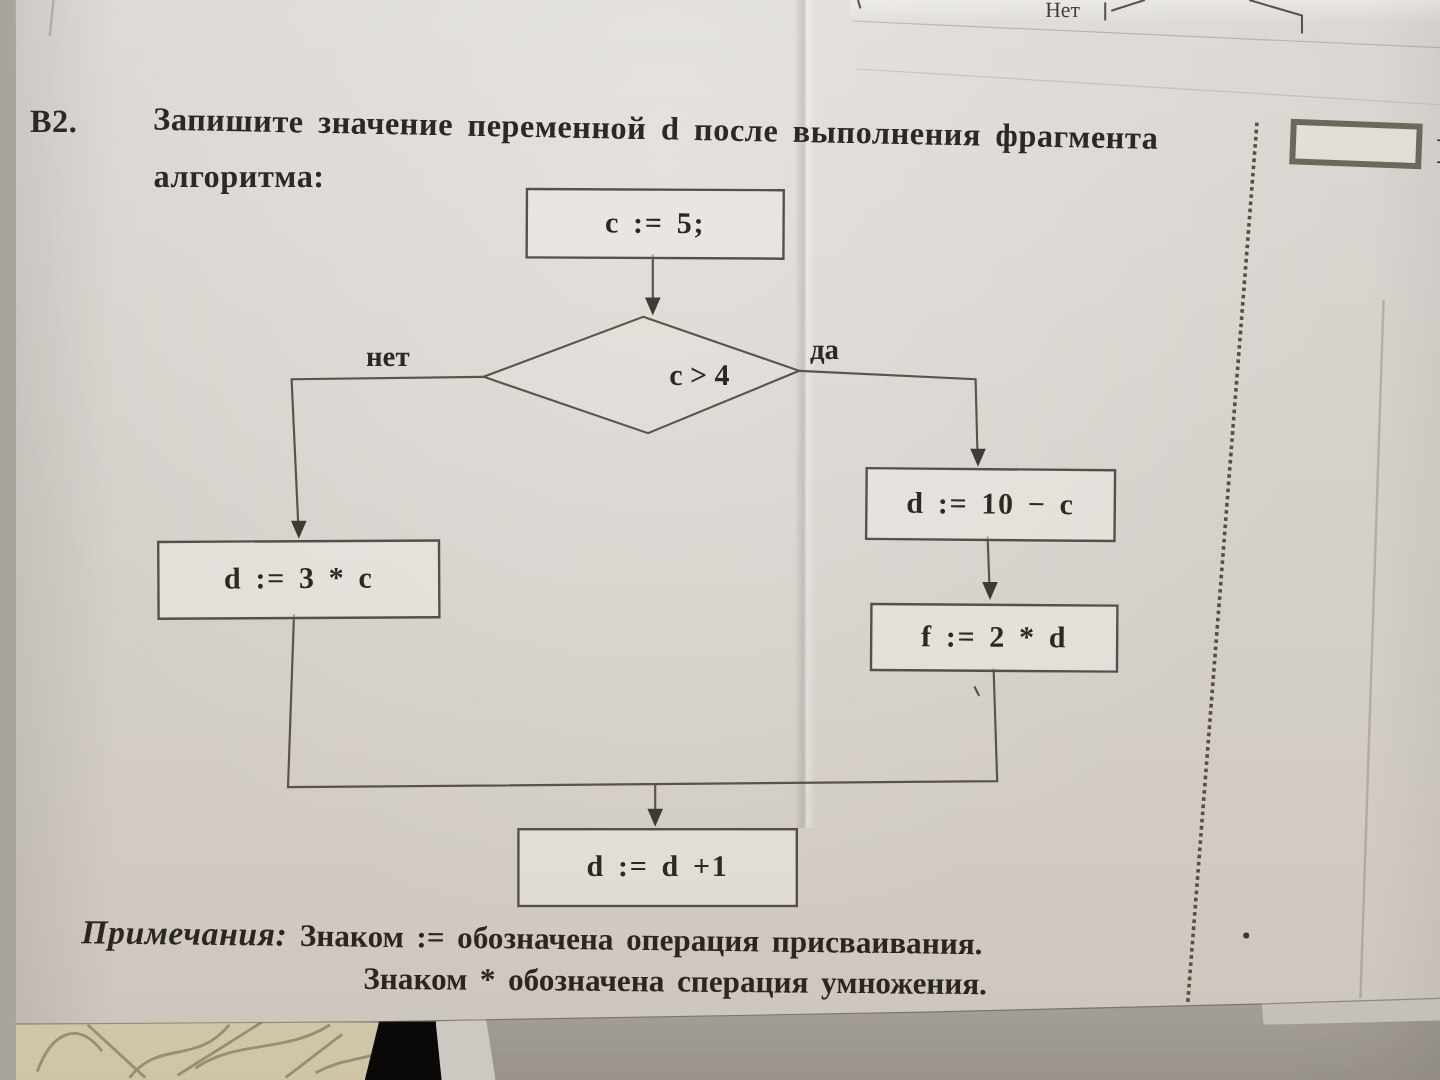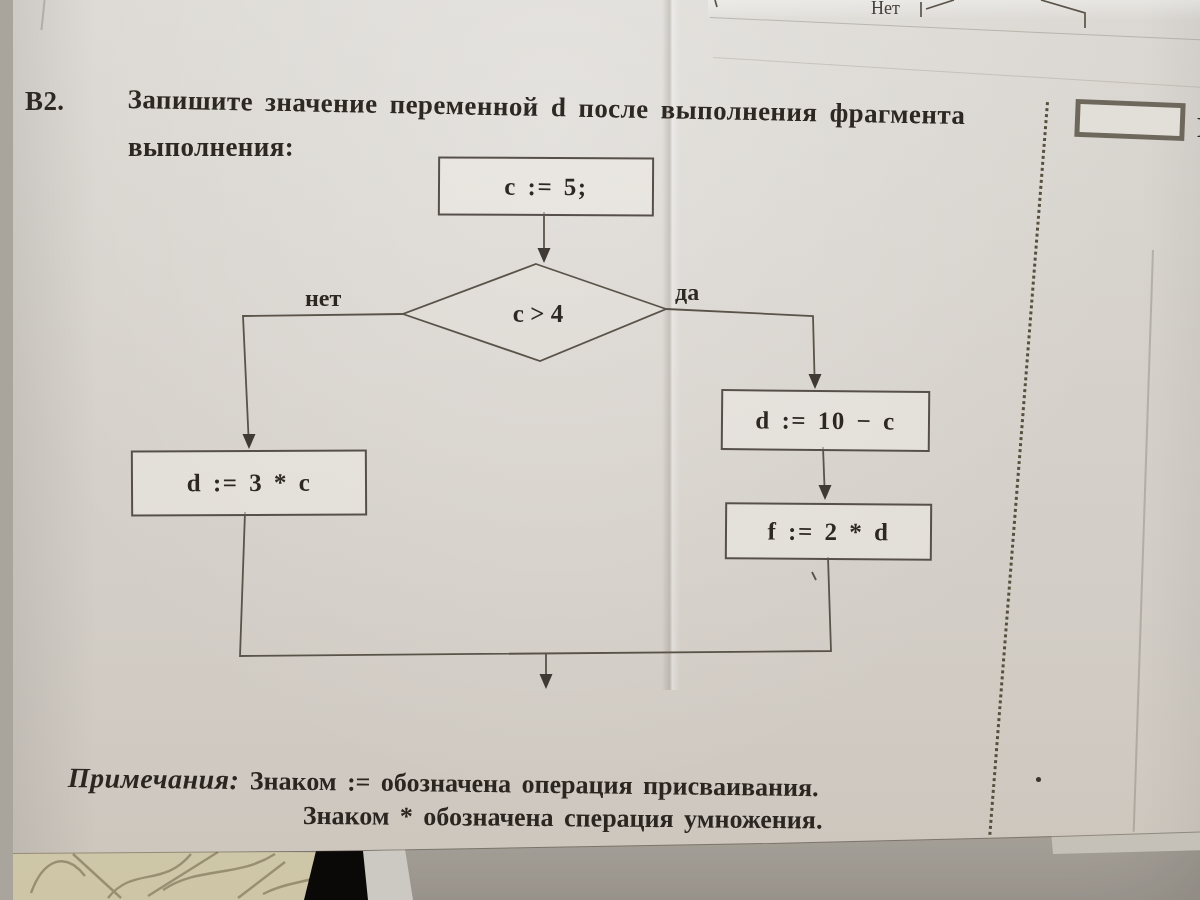--- a/index.html
+++ b/index.html
@@ -96,21 +96,21 @@
 
     <div class="abs" style="left:1033px;top:102px;height:735px;border-left:3.5px dotted #57503f;transform:rotate(4.5deg);transform-origin:top left;"></div>
     <div class="abs" style="left:1139px;top:250px;width:1.5px;height:582px;background:rgba(120,112,100,.35);transform:rotate(1.9deg);transform-origin:top left;"></div>
     <div class="abs answer-box" style="left:1062px;top:101px;width:100px;height:28px;transform:rotate(2.2deg);"></div>
     <div class="abs txt" style="left:1184px;top:110px;font-weight:700;font-size:30px;">В</div>
     <div class="abs" style="left:1187px;top:136px;width:13px;height:8px;background:#6a6d45;opacity:.65;border-radius:2px;"></div>
     <div class="abs" style="left:1023px;top:777px;width:5px;height:5px;border-radius:50%;background:#3a352e;"></div>
 
     <div class="abs txt title" style="left:12px;top:86px;">В2.</div>
     <div class="abs txt title" style="left:115px;top:84px;transform:rotate(1.1deg);transform-origin:left top;">Запишите значение переменной d после выполнения фрагмента</div>
-    <div class="abs txt title" style="left:115px;top:132px;">выполнения:</div>
+    <div class="abs txt title" style="left:115px;top:132px;">алгоритма:</div>
 
     <svg class="abs" style="left:0;top:0;" width="1200" height="900">
       <g stroke="#5a5349" stroke-width="1.8" fill="none">
         <path d="M531,212 L531,250"></path>
         <polygon points="523,264 653,309 527,361 390,314" fill="rgba(232,229,224,.35)"></polygon>
         <path d="M390,314 L230,316 L235.5,436"></path>
         <path d="M232,512 L227,656 L818,651 L815,557"></path>
         <path d="M653,309 L800,316 L801.5,376"></path>
         <path d="M810,447 L811.5,487"></path>
         <path d="M533,653 L533,677"></path>
@@ -119,24 +119,25 @@
       <g fill="#3f3a33" stroke="none">
         <polygon points="531,263 524.5,248 537.5,248"></polygon>
         <polygon points="236,449 229.5,434 242.5,434"></polygon>
         <polygon points="802,389 795.5,374 808.5,374"></polygon>
         <polygon points="812,500 805.5,485 818.5,485"></polygon>
         <polygon points="533,689 526.5,674 539.5,674"></polygon>
       </g>
     </svg>
 
     <div class="abs box" style="left:425px;top:157px;width:212px;height:55px;transform:rotate(.3deg);">c := 5;</div>
-    <div class="abs txt flabel" style="left:455px;top:300px;width:140px;text-align:center;font-size:25px;">c &gt; 4</div>
+    <div class="abs txt flabel" style="left:455px;top:300px;width:140px;text-align:right;font-size:25px;">c &gt; 4</div>
     <div class="abs txt flabel" style="left:292px;top:285px;">нет</div>
     <div class="abs txt flabel" style="left:662px;top:279px;">да</div>
     <div class="abs box" style="left:118px;top:450px;width:232px;height:62px;transform:rotate(-.3deg);">d := 3 * c</div>
     <div class="abs box" style="left:708px;top:390px;width:205px;height:57px;transform:rotate(.5deg);">d := 10 − c</div>
     <div class="abs box" style="left:712px;top:503px;width:203px;height:53px;transform:rotate(.4deg);">f := 2 * d</div>
+    <div class="abs box" style="left:418px;top:690px;width:230px;height:62px;">d := d +1</div>
 
     <div class="abs txt notes" style="left:55px;top:762px;transform:rotate(.7deg);transform-origin:left top;"><span class="nlabel">Примечания:</span> <span>Знаком := обозначена операция присваивания.</span></div>
     <div class="abs txt notes" style="left:290px;top:801px;transform:rotate(.5deg);transform-origin:left top;">Знаком * обозначена сперация умножения.</div>
 
   </div>
 </div>
 
 </body></html>

